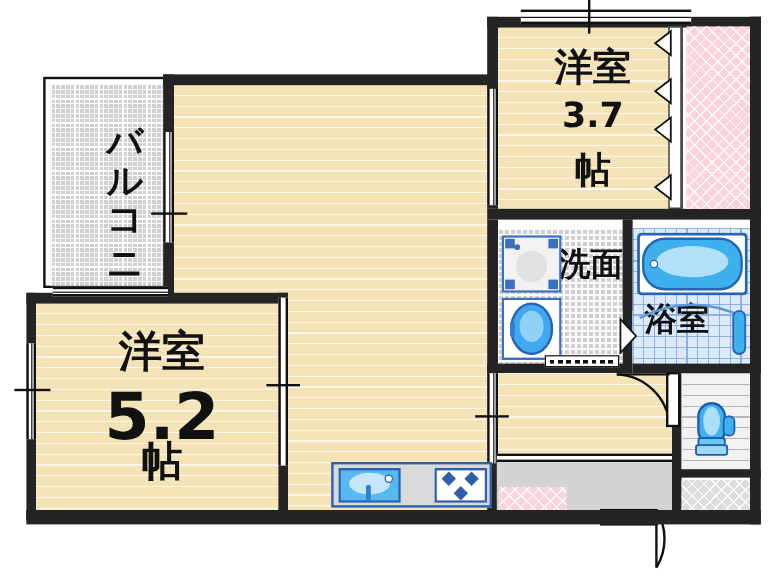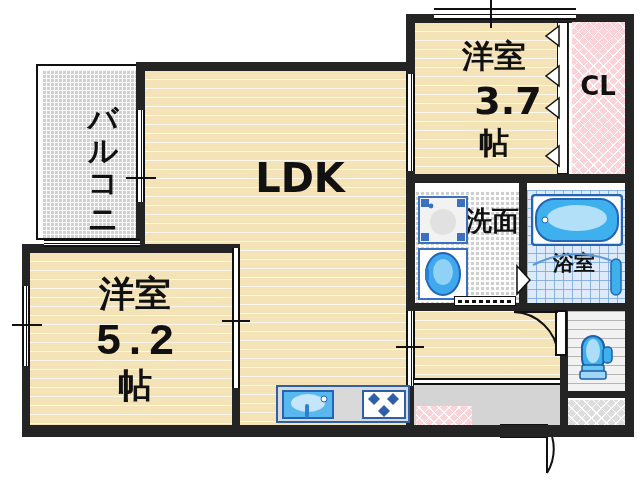--- a/index.html
+++ b/index.html
@@ -130,61 +130,59 @@
   <div class="abs" style="left:36px; top:64px; width:108px; height:176px; border:2px solid #111; background:#ffffff;"></div>
   <div class="abs floor-balcony" style="left:42px; top:70px; width:96px; height:168px;"></div>
   <div class="abs lbl-v" style="left:62px; top:80px; width:56px; height:155px; font-size:30px; text-align:center;">バルコニー</div>
 
   <div class="abs floor-wood" style="left:140px; top:70px; width:270px; height:355px;"></div>
 
   <div class="abs wall" style="left:136px; top:62px; width:278px; height:9px;"></div>
   <div class="abs wall" style="left:136px; top:62px; width:9px; height:48px;"></div>
   <div class="abs wall" style="left:136px; top:200px; width:9px; height:45px;"></div>
 
-  <div class="abs lbl" style="left:220px; top:158px; width:160px; font-size:40px;">LDK</div>
 
   <div class="abs win-v" style="left:136px; top:110px; width:9px; height:92px;"></div>
   <div class="abs" style="left:126px; top:177px; width:30px; height:2px; background:#111;"></div>
 
   <div class="abs floor-wood" style="left:28px; top:252px; width:212px; height:173px;"></div>
   <div class="abs wall" style="left:22px; top:244px; width:218px; height:9px;"></div>
   <div class="abs wall" style="left:22px; top:244px; width:8px; height:190px;"></div>
   <div class="abs wall" style="left:22px; top:425px; width:218px; height:9px;"></div>
   <div class="abs wall" style="left:232px; top:244px; width:8px; height:190px;"></div>
 
   <div class="abs lbl" style="left:60px; top:276px; width:150px; font-size:36px;">洋室</div>
-  <div class="abs lbl" style="left:60px; top:320px; width:150px; font-size:44px;font-family:Liberation Mono, monospace;">5.2</div>
+  <div class="abs lbl" style="left:60px; top:320px; width:150px; font-size:54px;">5.2</div>
   <div class="abs lbl" style="left:60px; top:368px; width:150px; font-size:34px;">帖</div>
 
   <div class="abs win-v" style="left:22px; top:286px; width:8px; height:80px;"></div>
   <div class="abs" style="left:12px; top:324px; width:30px; height:2px; background:#111;"></div>
 
   <div class="abs slide-v" style="left:232px; top:248px; width:8px; height:140px;"></div>
   <div class="abs" style="left:222px; top:320px; width:28px; height:2px; background:#111;"></div>
 
   <div class="abs win-h" style="left:44px; top:239px; width:96px; height:8px;"></div>
 
   <div class="abs floor-wood" style="left:414px; top:22px; width:152px; height:152px;"></div>
   <div class="abs wall" style="left:406px; top:14px; width:228px; height:9px;"></div>
   <div class="abs wall" style="left:406px; top:14px; width:9px; height:160px;"></div>
   <div class="abs wall" style="left:406px; top:174px; width:228px; height:9px;"></div>
   <div class="abs wall" style="left:625px; top:14px; width:9px; height:169px;"></div>
 
   <div class="abs lbl" style="left:434px; top:40px; width:120px; font-size:32px;">洋室</div>
-  <div class="abs lbl" style="left:448px; top:82px; width:120px; font-size:38px;">3.7</div>
+  <div class="abs lbl" style="left:434px; top:82px; width:120px; font-size:29px;">3.7</div>
   <div class="abs lbl" style="left:434px; top:128px; width:120px; font-size:30px;">帖</div>
 
   <div class="abs win-h" style="left:434px; top:8px; width:142px; height:12px;"></div>
   <div class="abs" style="left:490px; top:0px; width:2px; height:28px; background:#111;"></div>
 
   <div class="abs win-v" style="left:406px; top:66px; width:9px; height:105px;"></div>
 
   <div class="abs hatch-pink" style="left:572px; top:22px; width:53px; height:152px;"></div>
   <div class="abs wall-thin" style="left:566px; top:22px; width:3px; height:152px;"></div>
-  <div class="abs lbl" style="left:572px; top:72px; width:52px; font-size:26px; line-height:1.1;">CL</div>
 
   <div class="abs door-white" style="left:557px; top:22px; width:11px; height:152px; background:#ffffff; border:1px solid #111;"></div>
   <svg class="abs" style="left:542px; top:22px; width:18px; height:152px;" viewBox="0 0 18 152">
     <polygon points="17,4 4,14 17,24" fill="#ffffff" stroke="#111" stroke-width="1.5"></polygon>
     <polygon points="17,44 4,54 17,64" fill="#ffffff" stroke="#111" stroke-width="1.5"></polygon>
     <polygon points="17,76 4,86 17,96" fill="#ffffff" stroke="#111" stroke-width="1.5"></polygon>
     <polygon points="17,124 4,134 17,144" fill="#ffffff" stroke="#111" stroke-width="1.5"></polygon>
   </svg>
 
   <div class="abs floor-wash" style="left:414px; top:190px; width:105px; height:115px;"></div>
@@ -212,21 +210,21 @@
 
   <div class="abs" style="left:454px; top:296px; width:62px; height:10px; background:#ffffff; border:1.5px solid #111;">
     <div style="position:absolute; left:3px; right:3px; top:3px; height:3px;
       background-image:repeating-linear-gradient(to right,#111 0 4px,#fff 4px 7px);"></div>
   </div>
 
   <div class="abs floor-bath" style="left:527px; top:190px; width:98px; height:115px;"></div>
   <div class="abs wall" style="left:527px; top:303px; width:107px; height:8px;"></div>
   <div class="abs wall" style="left:625px; top:183px; width:9px; height:128px;"></div>
 
-  <div class="abs lbl" style="left:528px; top:253px; width:92px; font-size:21px;">浴室</div>
+  <div class="abs lbl" style="left:528px; top:253px; width:72px; font-size:27px;">浴室</div>
 
   <svg class="abs" style="left:531px; top:194px; width:92px; height:52px;" viewBox="0 0 92 52">
     <rect x="1" y="1" width="90" height="50" rx="3" fill="#ffffff" stroke="#2464b4" stroke-width="2.5"></rect>
     <rect x="5" y="5" width="82" height="42" rx="18" fill="#3fb0ee" stroke="#2464b4" stroke-width="2"></rect>
     <ellipse cx="46" cy="24" rx="30" ry="13" fill="#bfe6fa" opacity="0.9"></ellipse>
     <circle cx="14" cy="26" r="3" fill="#ffffff" stroke="#2464b4" stroke-width="1"></circle>
   </svg>
 
   <svg class="abs" style="left:531px; top:243px; width:92px; height:60px;" viewBox="0 0 92 60">
     <path d="M2,22 Q46,0 90,22" fill="none" stroke="#5d9ad6" stroke-width="2"></path>

